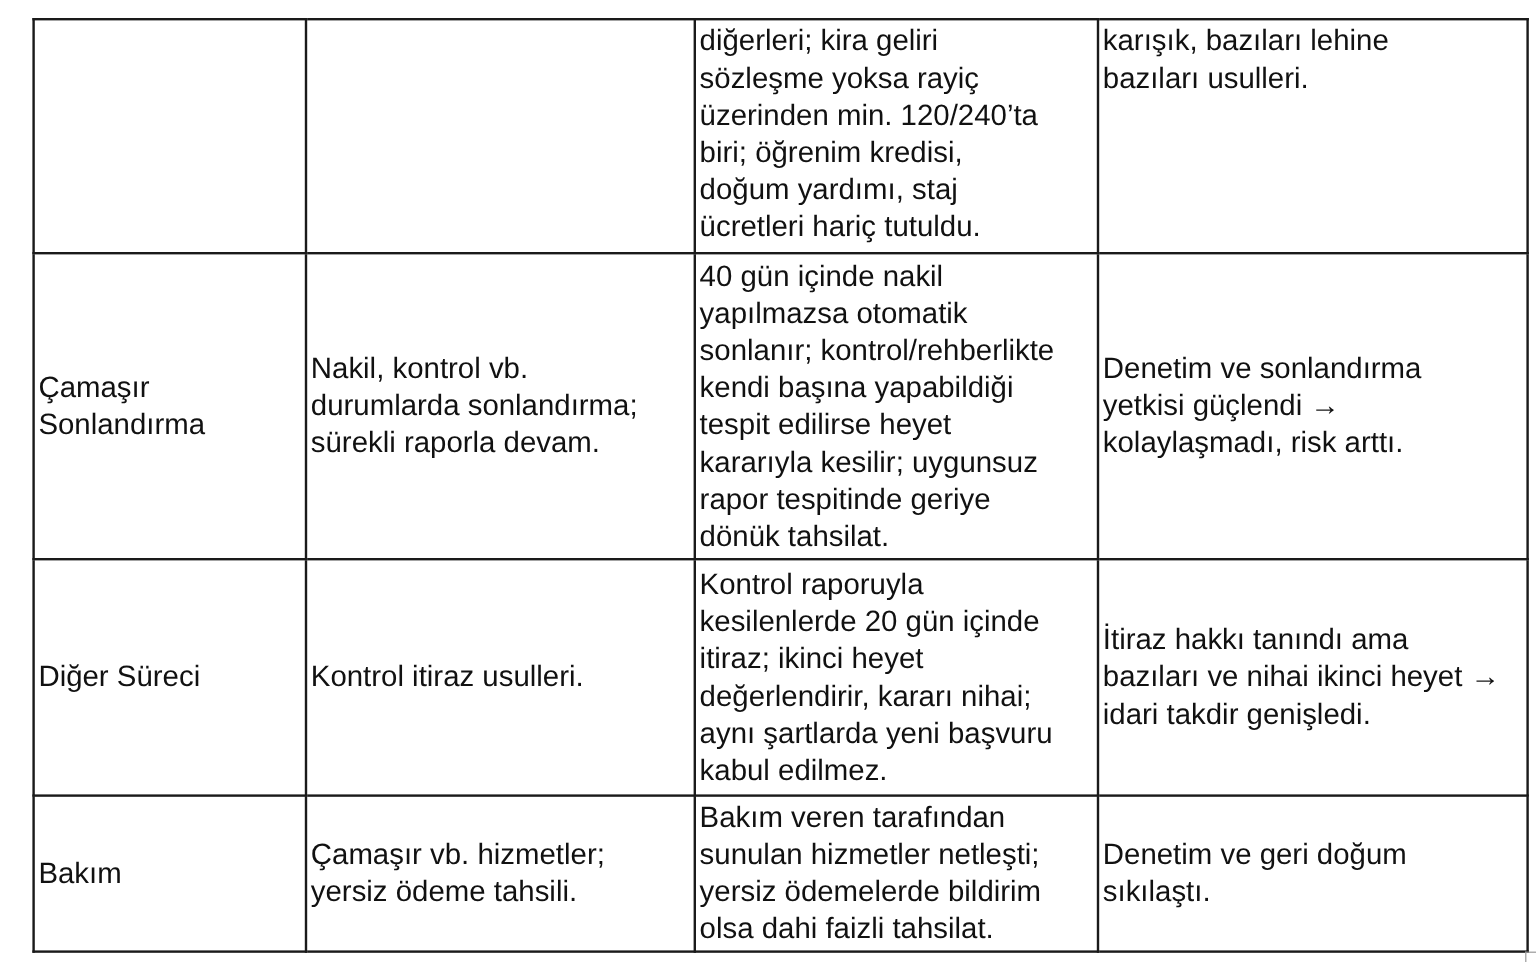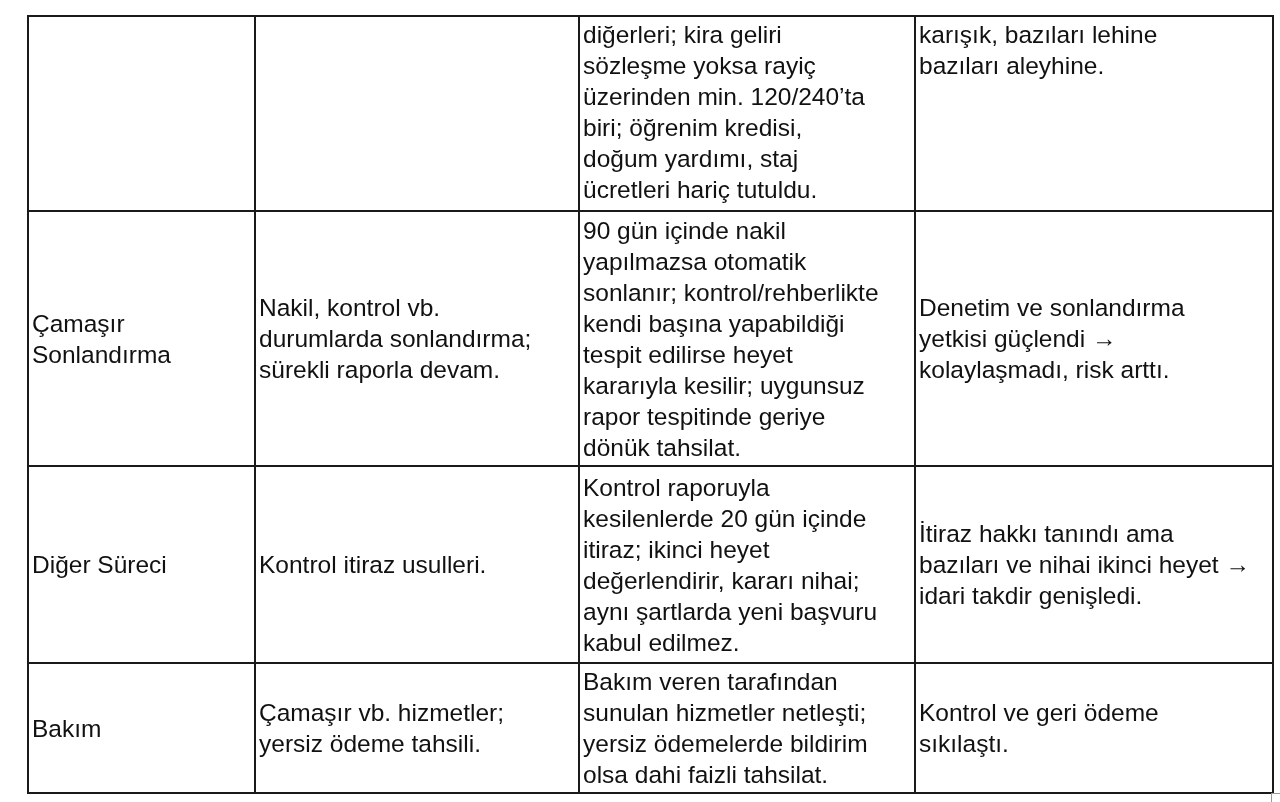--- a/index.html
+++ b/index.html
@@ -36,35 +36,35 @@
     <td class="top" style="padding-top:2px;margin-top:40px;">
           <span class="cell-text">diğerleri; kira geliri
 sözleşme yoksa rayiç
 üzerinden min. 120/240’ta
 biri; öğrenim kredisi,
 doğum yardımı, staj
 ücretleri hariç tutuldu.</span>
         </td>
     <td class="top" style="padding-top:2px;">
           <span class="cell-text">karışık, bazıları lehine
-bazıları aleyhine.</span>
+bazıları usulleri.</span>
         </td>
   </tr>
   <tr style="height:255px;">
     <td>
           <span class="cell-text">Çamaşır
 Sonlandırma</span>
         </td>
     <td>
           <span class="cell-text">Nakil, kontrol vb.
 durumlarda sonlandırma;
 sürekli raporla devam.</span>
         </td>
     <td>
-          <span class="cell-text">90 gün içinde nakil
+          <span class="cell-text">40 gün içinde nakil
 yapılmazsa otomatik
 sonlanır; kontrol/rehberlikte
 kendi başına yapabildiği
 tespit edilirse heyet
 kararıyla kesilir; uygunsuz
 rapor tespitinde geriye
 dönük tahsilat.</span>
         </td>
     <td>
           <span class="cell-text">Denetim ve sonlandırma
@@ -101,19 +101,19 @@
           <span class="cell-text">Çamaşır vb. hizmetler;
 yersiz ödeme tahsili.</span>
         </td>
     <td>
           <span class="cell-text">Bakım veren tarafından
 sunulan hizmetler netleşti;
 yersiz ödemelerde bildirim
 olsa dahi faizli tahsilat.</span>
         </td>
     <td>
-          <span class="cell-text">Kontrol ve geri ödeme
+          <span class="cell-text">Denetim ve geri doğum
 sıkılaştı.</span>
         </td>
   </tr>
 </tbody>
   </table>
 <div class="corner"></div>
 
 </body></html>

